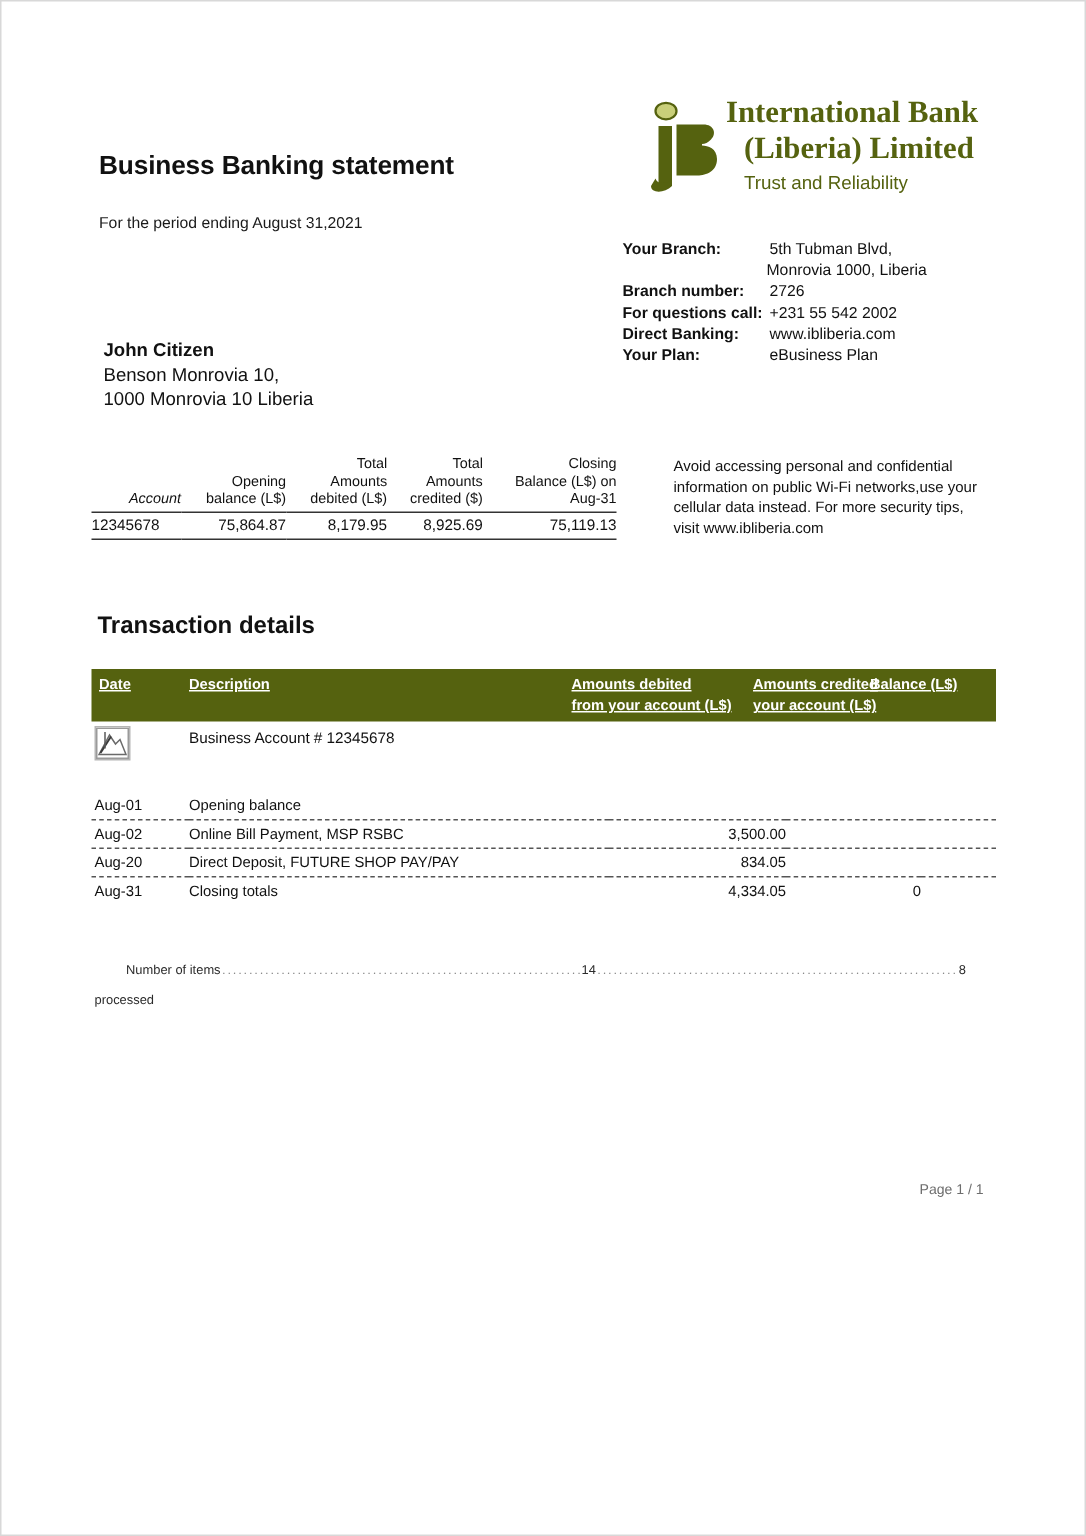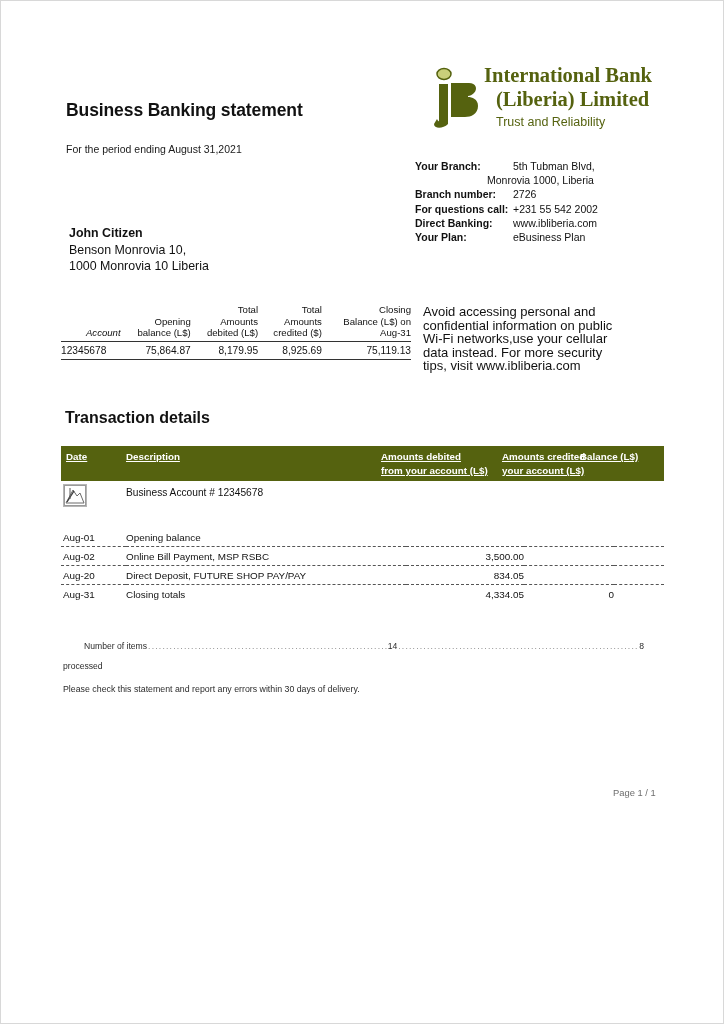--- a/index.html
+++ b/index.html
@@ -94,21 +94,21 @@
   }
   .branch-label {
     width: 98px;
     font-weight: bold;
     white-space: nowrap;
   }
   .branch-value {
     white-space: nowrap;
   }
   .branch-value.indent {
-    margin-left: 72px;
+    margin-left: 96px;
   }
 
   
   .customer {
     position: absolute;
     left: 68px;
     top: 224px;
     font-size: 12.4px;
     color: #111;
     line-height: 16.5px;
@@ -166,24 +166,24 @@
     font-size: 10.2px;
     white-space: nowrap;
   }
   .summary-table td.first {
     text-align: left;
   }
 
   
   .security-note {
     position: absolute;
-    left: 422px;
+    left: 448px;
     top: 304px;
     width: 205px;
-    font-size: 13px;
+    font-size: 10px;
     color: #111;
     line-height: 13.6px;
   }
 
   
   .tx-title {
     position: absolute;
     left: 64px;
     top: 408px;
     font-size: 16px;
@@ -451,16 +451,15 @@
   </table>
 
   <div class="items-line">
     <div class="items-label">Number of items</div>
     <div class="leader"></div>
     <div class="items-val">14</div>
     <div class="leader short"></div>
     <div class="items-val">8</div>
   </div>
   <div class="items-processed">processed</div>
-  <div class="disclaimer">Please check this statement and report any errors within 30 days of delivery.</div>
   <div class="page-num">Page 1 / 1</div>
 
 </div>
 
 </body></html>

